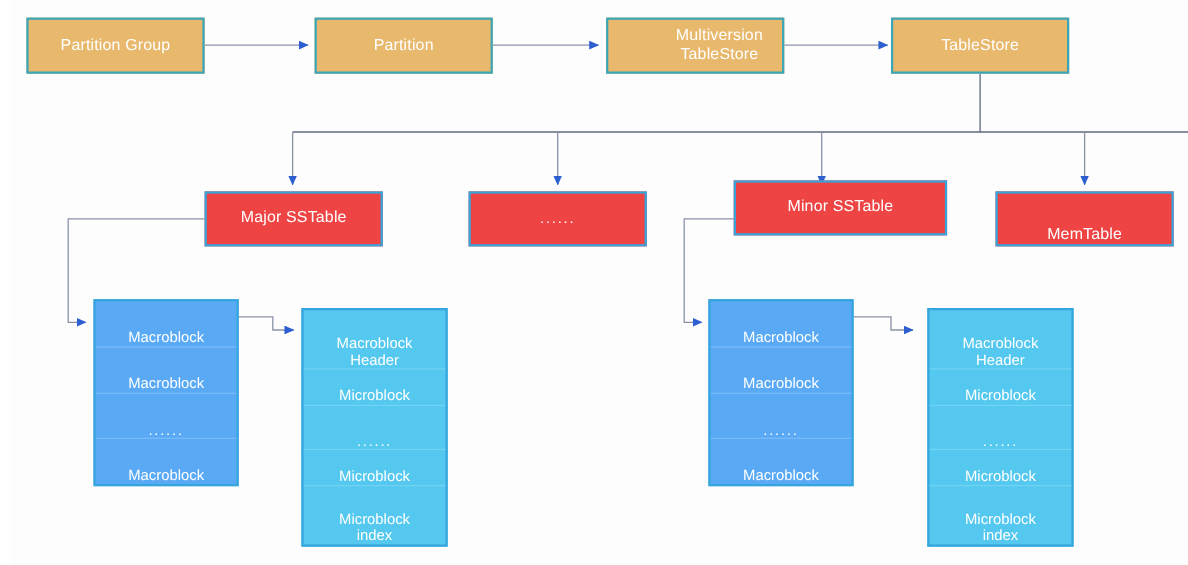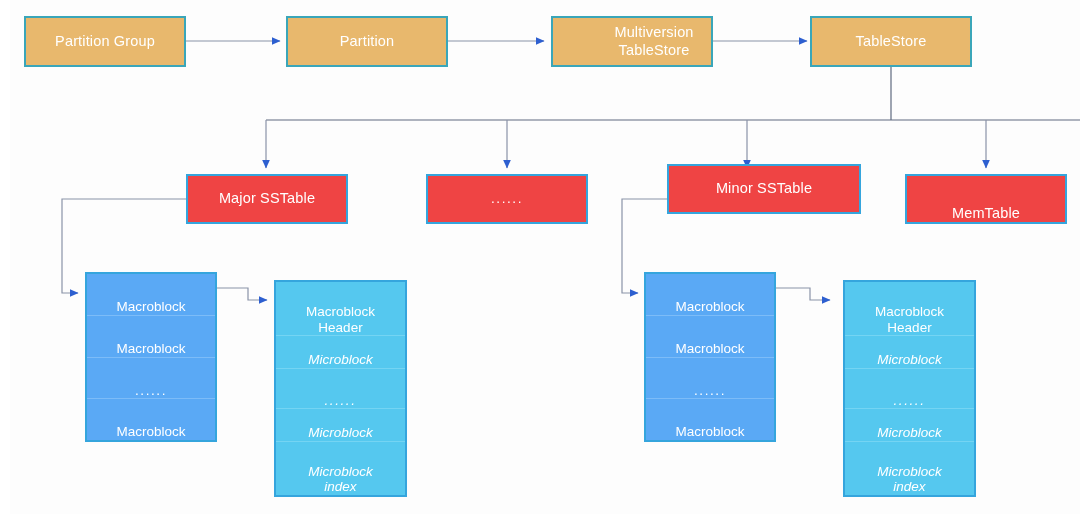--- a/index.html
+++ b/index.html
@@ -73,21 +73,20 @@
     font-size: 13.5px;
     line-height: 1.15;
     white-space: pre-line;
     flex: 1 1 auto;
   }
   .stack.macro .cell + .cell {
     border-top: 1.5px solid #7cbcf8;
   }
   .stack.micro .cell + .cell {
     border-top: 1.5px solid #74d4f3;
-    font-style: italic;
   }
   .dots {
     display: inline-block;
     letter-spacing: 1.6px;
     font-size: 13.5px;
     color: #ffffff;
   }
 </style>
 </head>
 <body>

